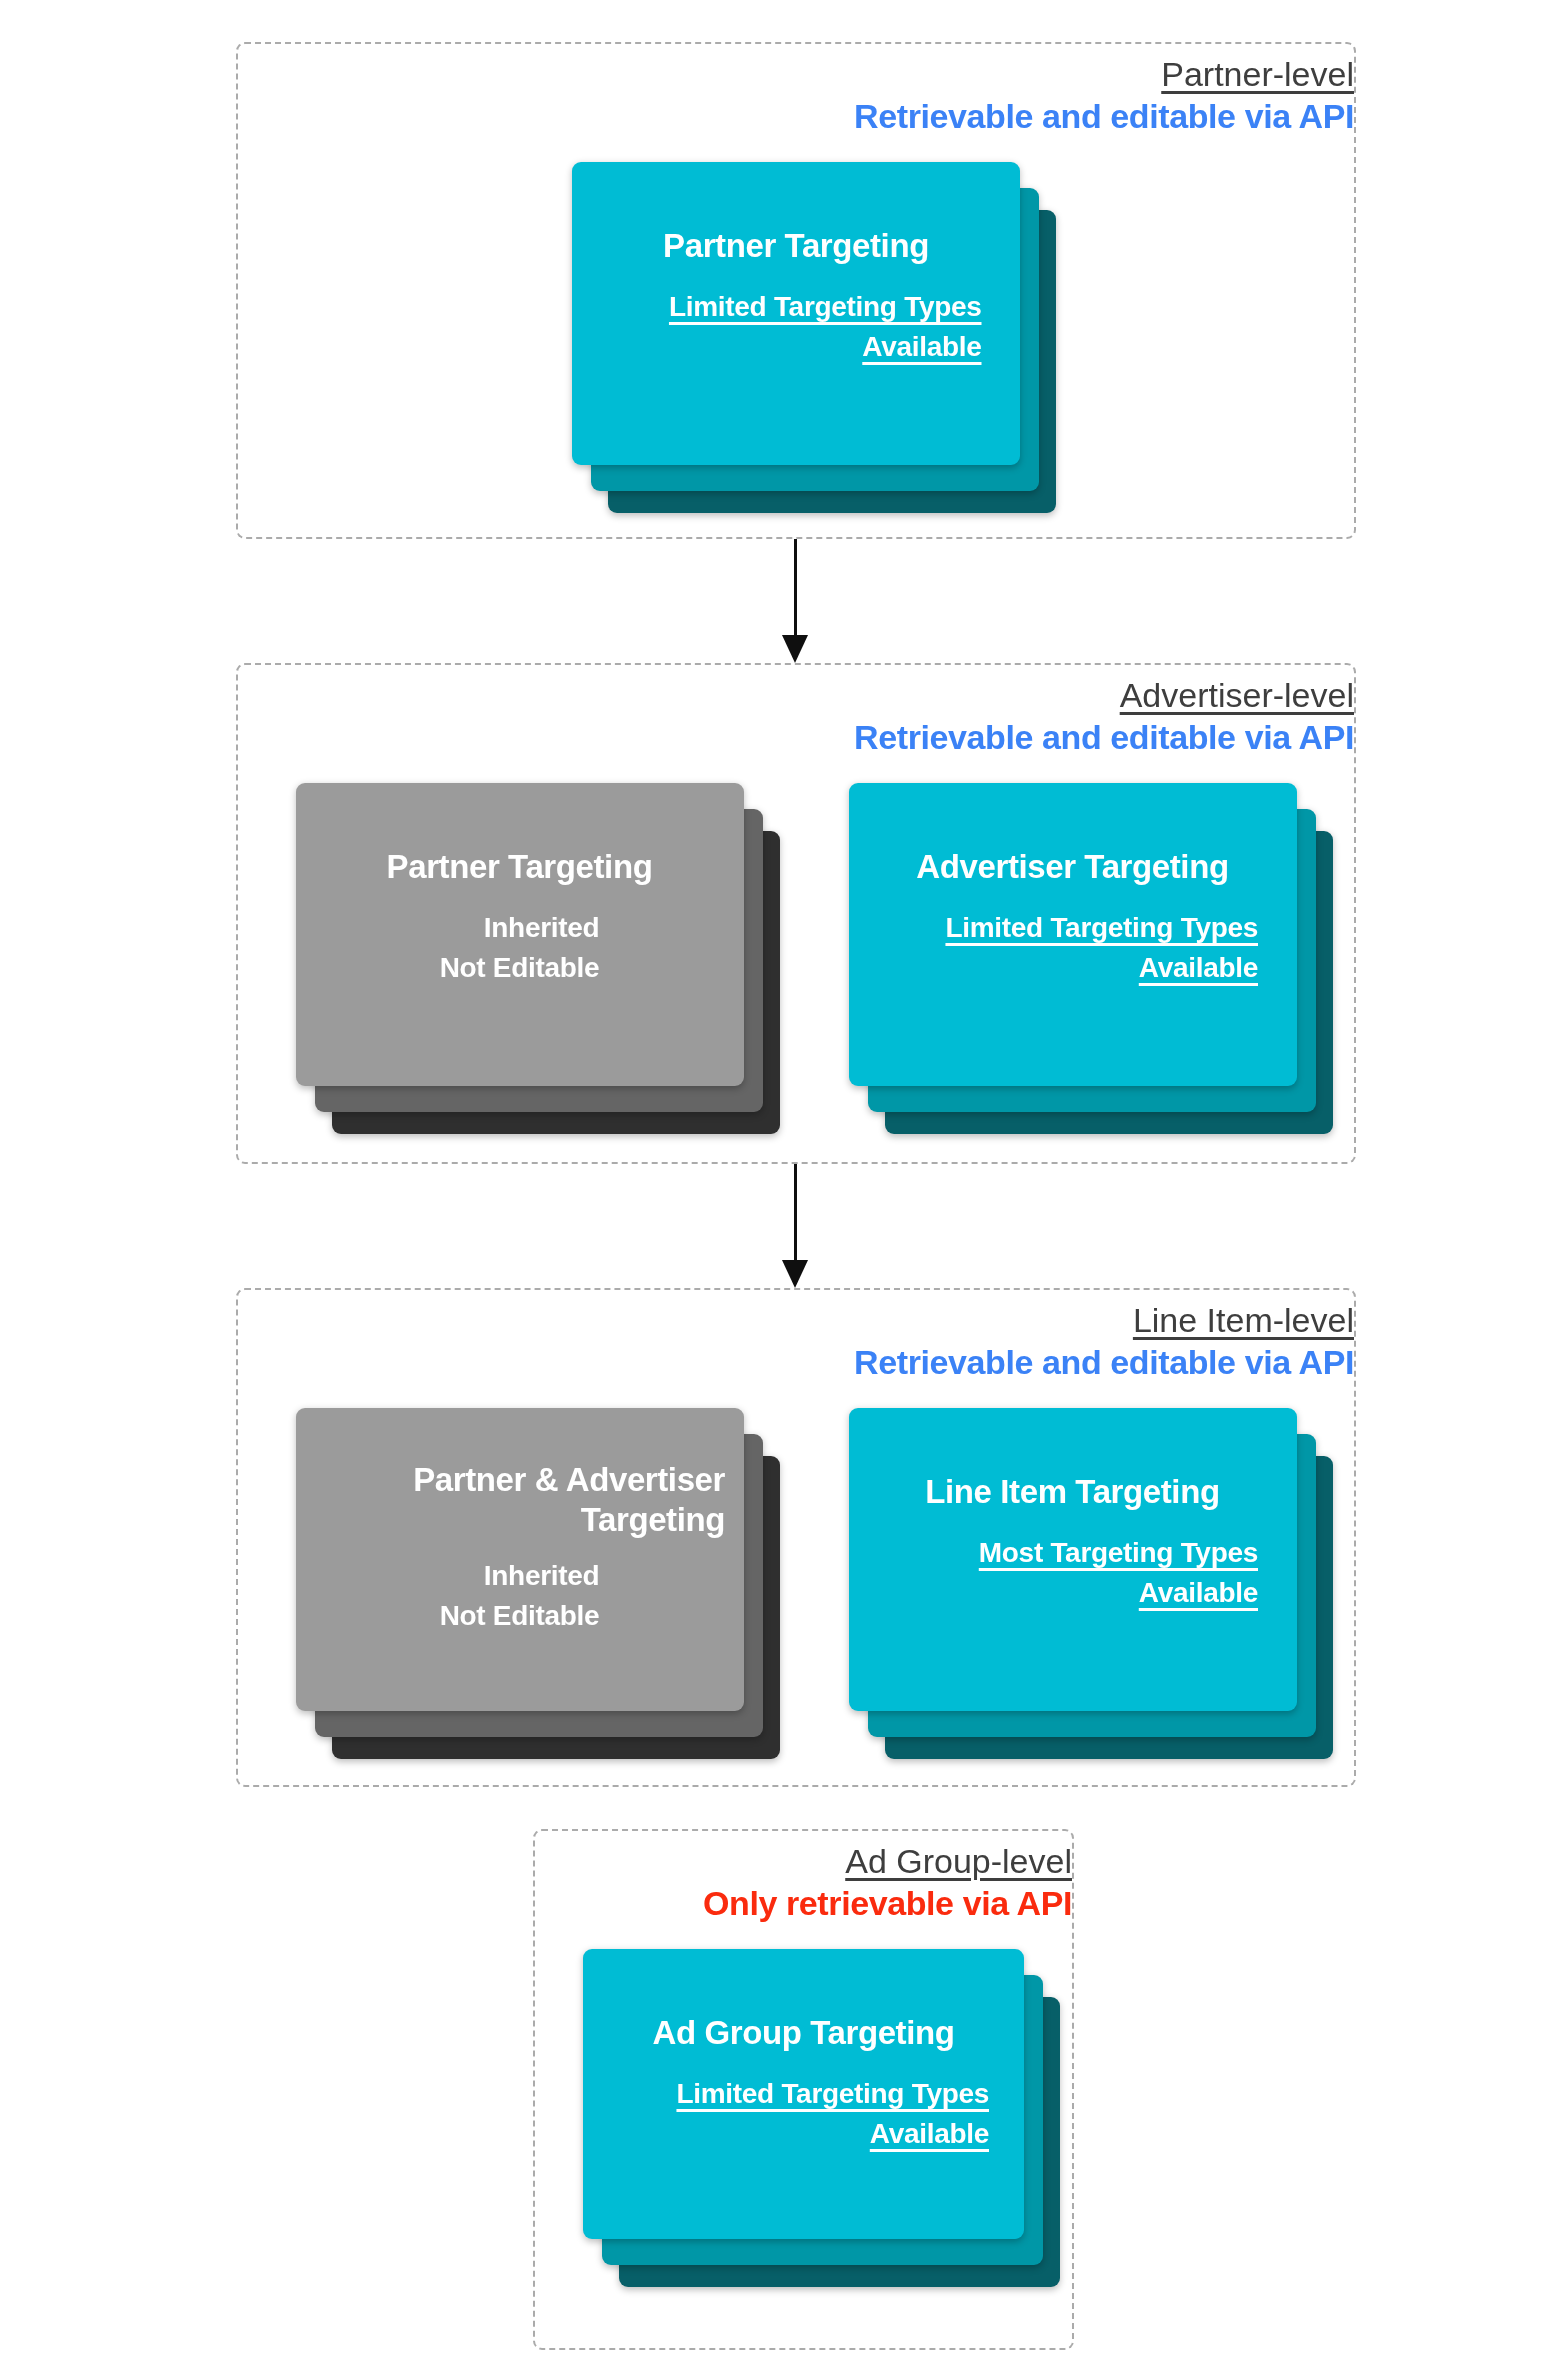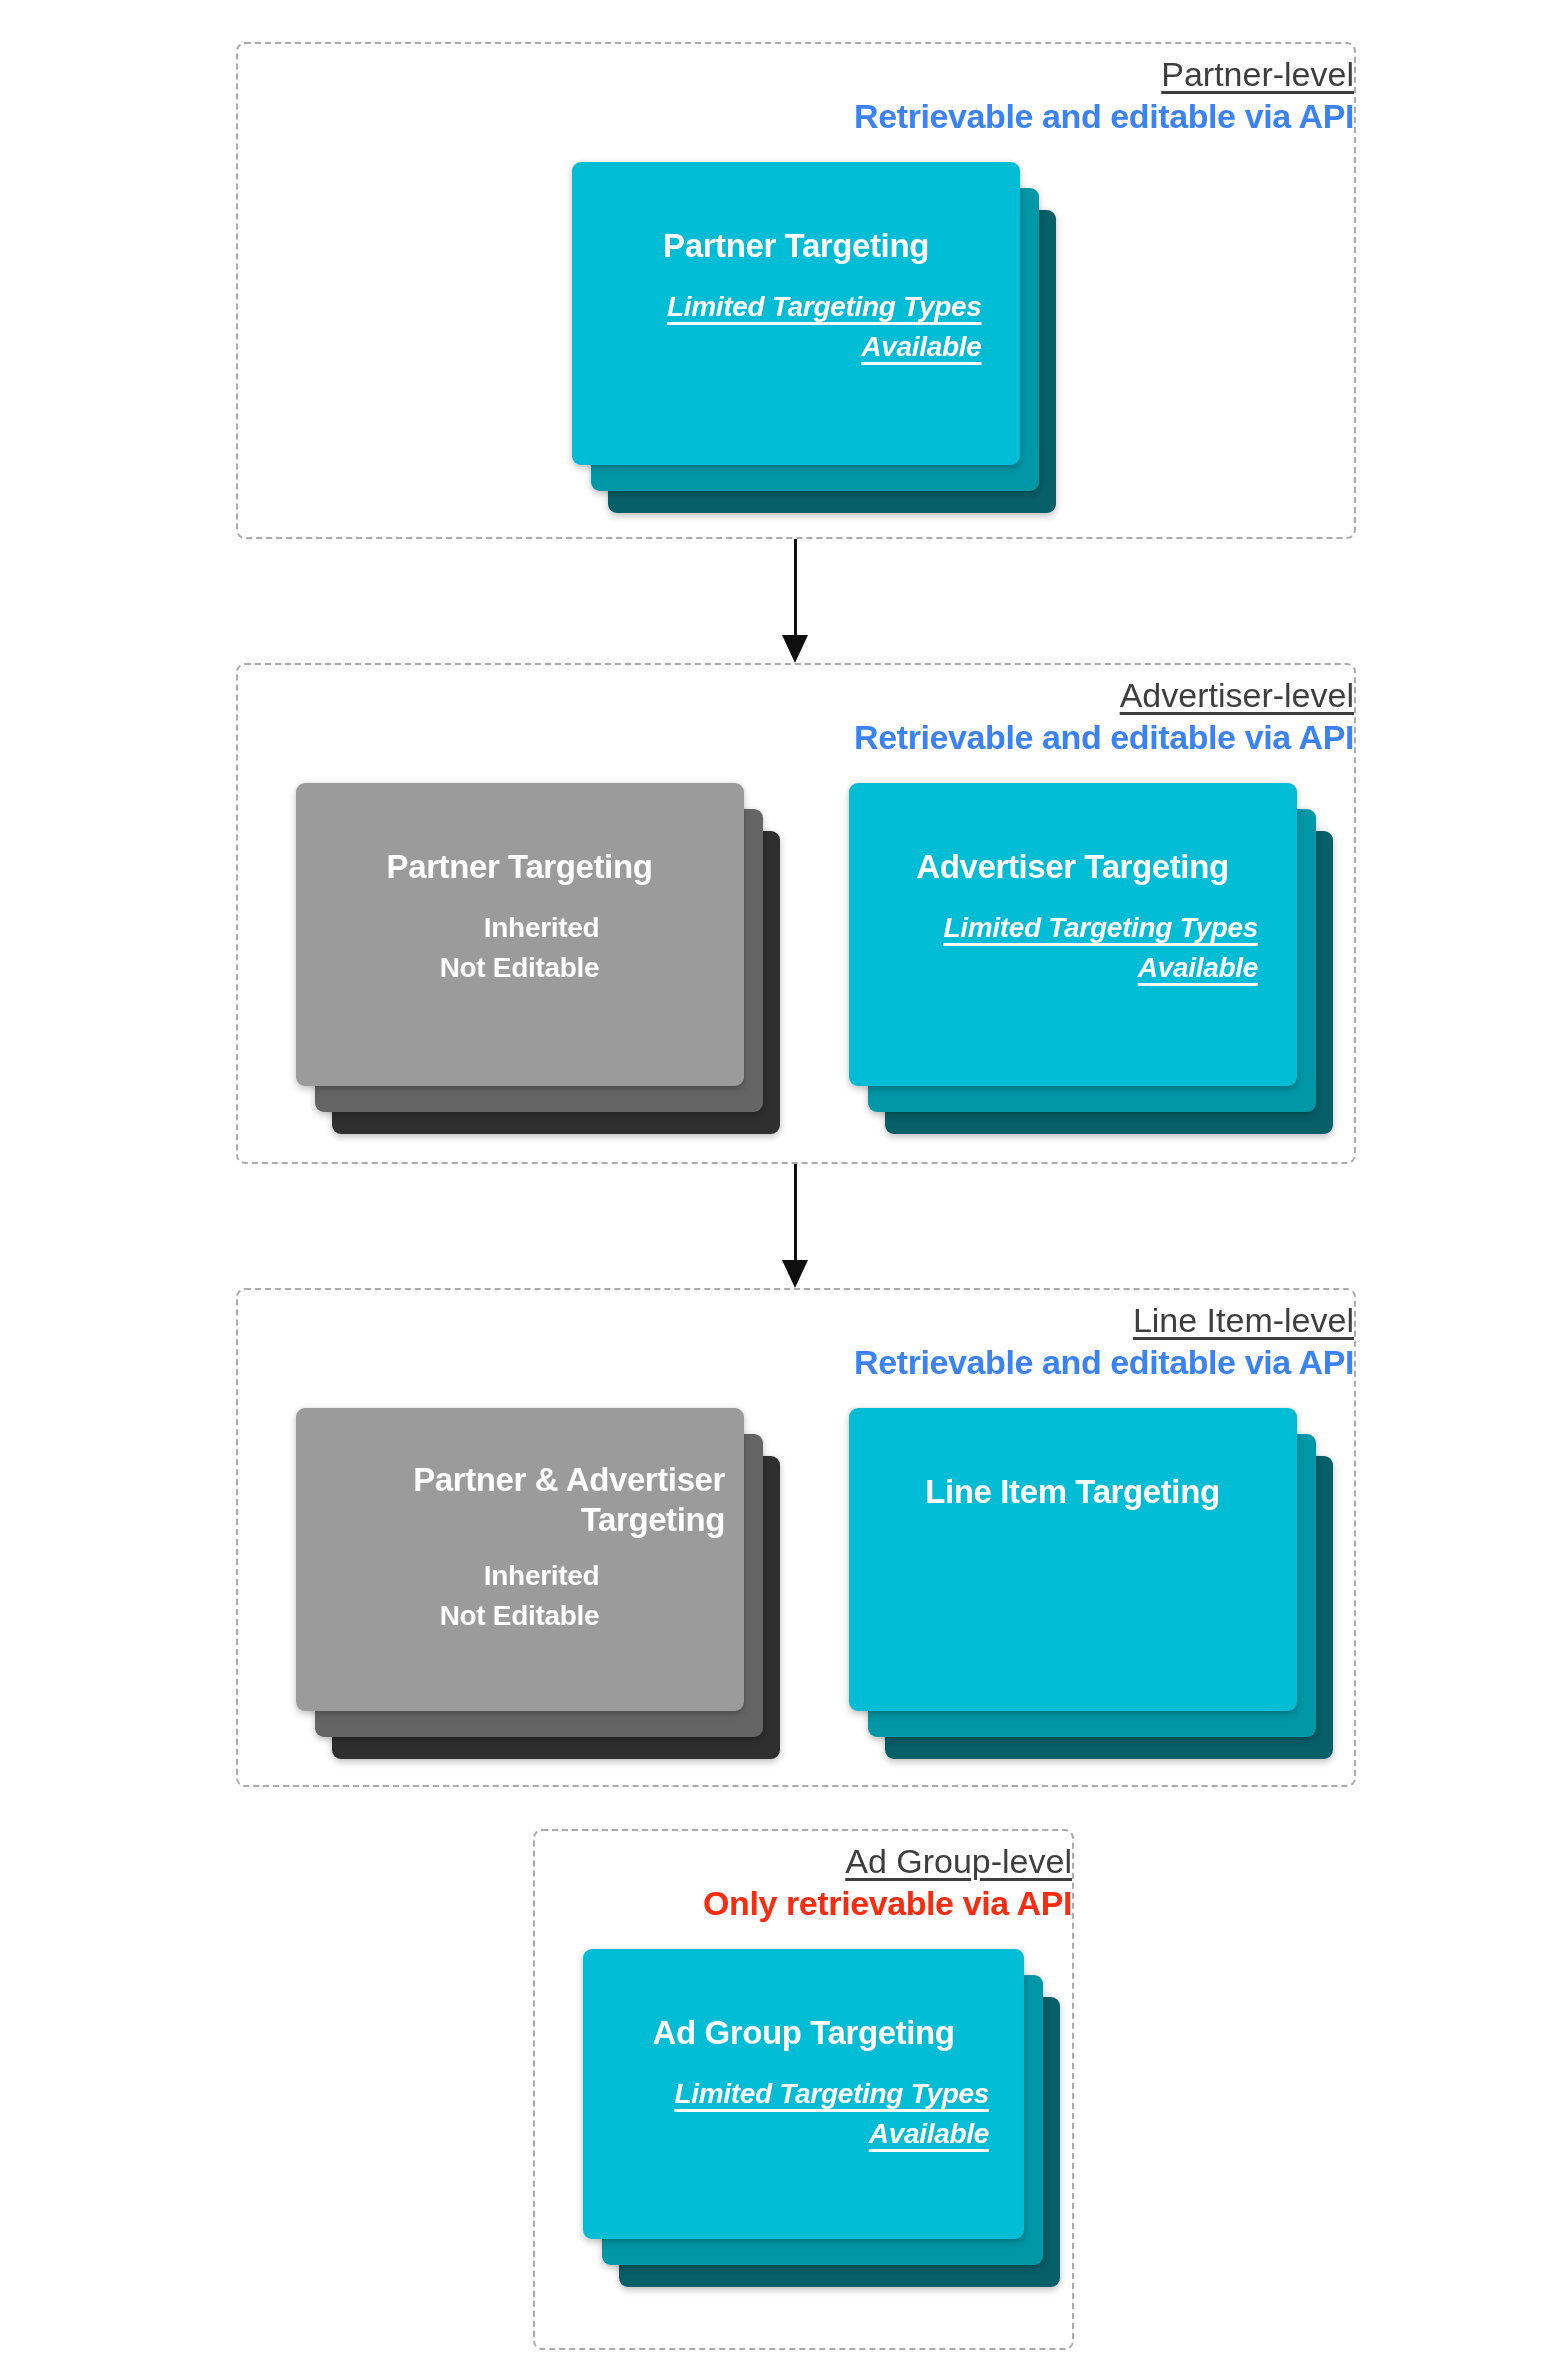--- a/index.html
+++ b/index.html
@@ -44,21 +44,21 @@
   }
   .card-title{
     font-weight:700;font-size:33px;line-height:40px;max-width:411px;
     letter-spacing:-0.4px;
   }
   .card-body{
     font-weight:700;font-size:28px;line-height:40px;max-width:371px;
     margin-top:21.4px;letter-spacing:-0.3px;
   }
   .card-body.underlined{
-    text-decoration:underline;text-decoration-thickness:2.7px;text-underline-offset:6.3px;font-style:italic;
+    text-decoration:underline;text-decoration-thickness:2.7px;text-underline-offset:6.3px;
   }
   .arrow{position:absolute;width:27px;}
   .arrow .shaft{
     position:absolute;left:11.6px;top:0;width:3.6px;background:#0F0F0F;
   }
   .arrow .head{
     position:absolute;left:0;width:0;height:0;
     border-left:13.4px solid transparent;border-right:13.4px solid transparent;
     border-top:28px solid #0F0F0F;
   }
@@ -132,20 +132,21 @@
             <div>Inherited</div>
             <div>Not Editable</div>
           </div>
         </div>
       </div>
       <div class="stack teal">
         <div class="layer l3"></div>
         <div class="layer l2"></div>
         <div class="face">
           <div class="card-title">Line Item Targeting</div>
+          <div class="card-body underlined">Most Targeting Types Available</div>
         </div>
       </div>
     </div>
   </section>
 
   <section class="panel" style="left:533px;top:1829px;width:541px;height:521px">
     <div class="level-title">Ad Group-level</div>
     <div class="level-sub red">Only retrievable via API</div>
     <div class="card-row">
       <div class="stack teal" style="width:441px;height:290px">

